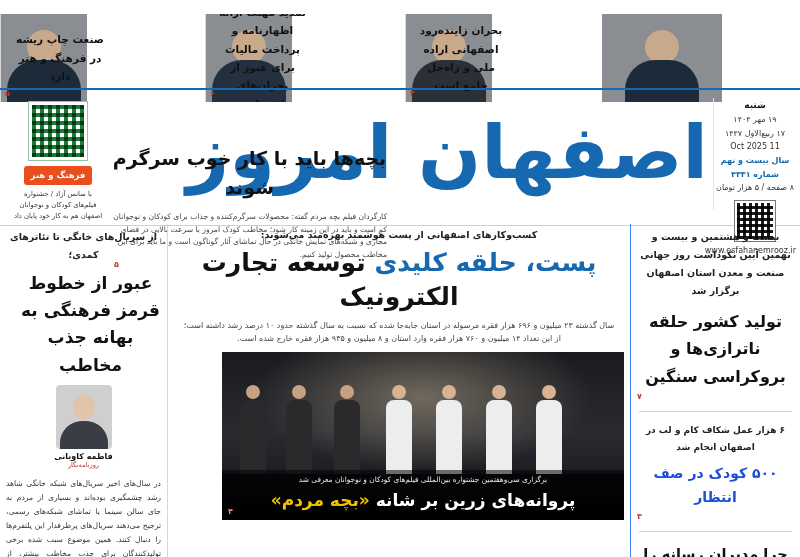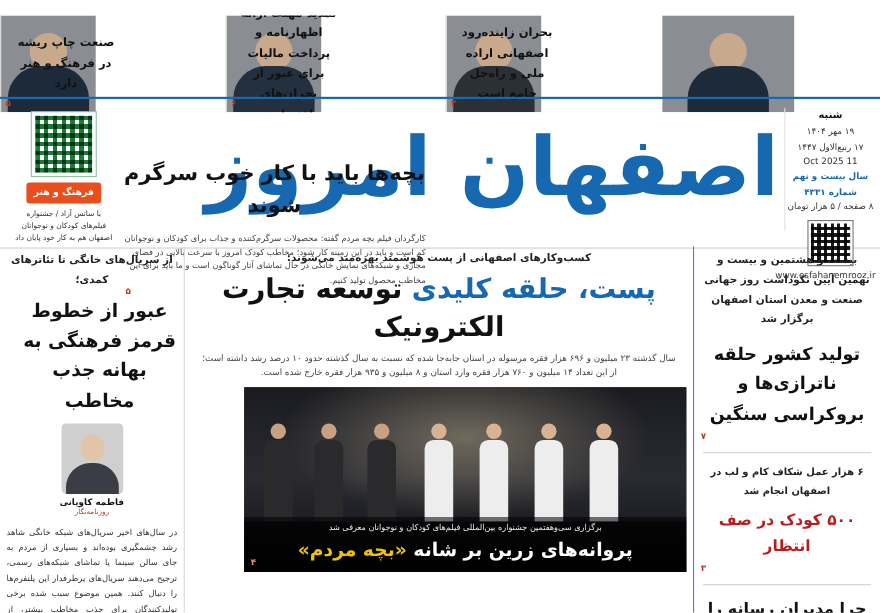--- a/index.html
+++ b/index.html
@@ -57,21 +57,21 @@
   
   .main{position:absolute;left:0;top:224px;width:800px;height:333px;}
   .colR{position:absolute;right:0;top:0;width:170px;height:333px;border-left:1px solid #3b82f6;box-sizing:border-box;padding:4px 6px;}
   .colC{position:absolute;right:170px;top:0;width:462px;height:333px;box-sizing:border-box;padding:2px 6px;}
   .colL{position:absolute;left:0;top:0;width:168px;height:333px;border-right:1px solid #d8d8d8;box-sizing:border-box;padding:4px 6px;}
 
   .rTop{font-size:9.5px;line-height:1.9;color:#222;text-align:center;font-weight:bold;}
   .rHead{margin-top:8px;font-size:16px;font-weight:bold;line-height:1.7;text-align:center;color:#111;}
   .rule{height:1px;background:#d2d2d2;margin:10px 2px;}
   .rSmall{font-size:9px;line-height:1.9;color:#222;text-align:center;font-weight:bold;}
-  .rHead2{margin-top:6px;font-size:14px;font-weight:bold;line-height:1.7;text-align:center;color:#b91c1c;}
+  .rHead2{margin-top:6px;font-size:14px;font-weight:bold;line-height:1.7;text-align:center;color:#1d4ed8;}
   .rHead3{margin-top:6px;font-size:14.5px;font-weight:bold;line-height:1.75;text-align:center;color:#111;}
   .rnum{font-size:8px;color:#c0392b;font-weight:bold;text-align:left;margin-top:2px;}
 
   .cKicker{font-size:9.5px;color:#222;text-align:center;font-weight:bold;line-height:1.8;}
   .cHead{margin-top:3px;font-size:25px;font-weight:bold;color:#111;text-align:center;line-height:1.35;}
   .cHead .blue{color:#1669b0;}
   .cDeck{margin-top:5px;font-size:8px;color:#444;line-height:1.7;text-align:center;padding:0 6px;}
   .cPhoto{position:relative;margin-top:6px;height:168px;background:#111;overflow:hidden;margin-left:48px;}
   .stage{position:absolute;inset:0;background:linear-gradient(180deg,#1a1b20 0%,#2a2b31 48%,#0f1013 100%);}
   .crowd{position:absolute;left:0;right:0;bottom:0;height:46px;background:linear-gradient(180deg,#0c0d10,#000);}

